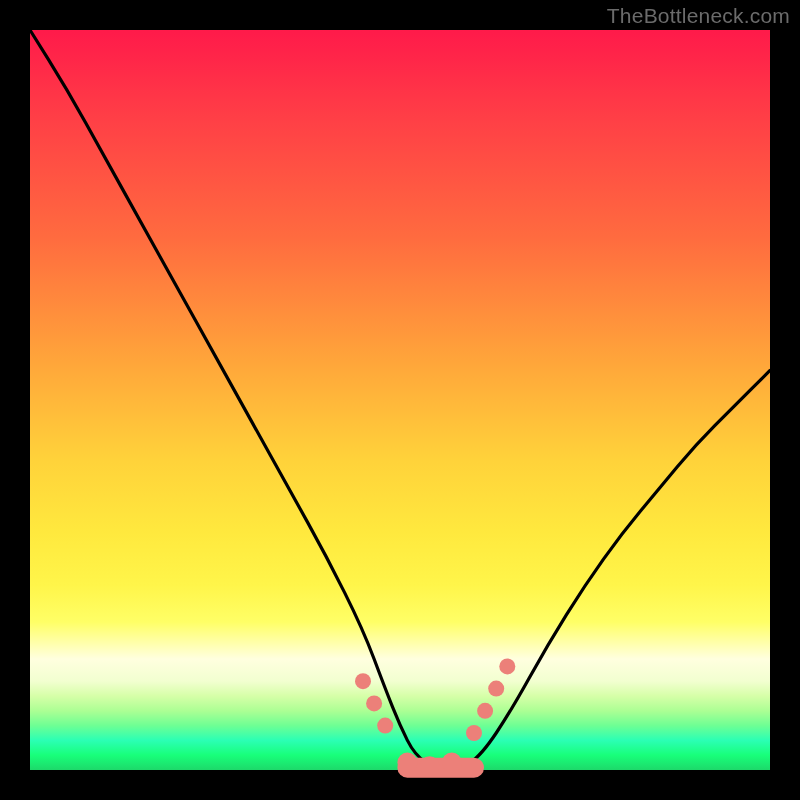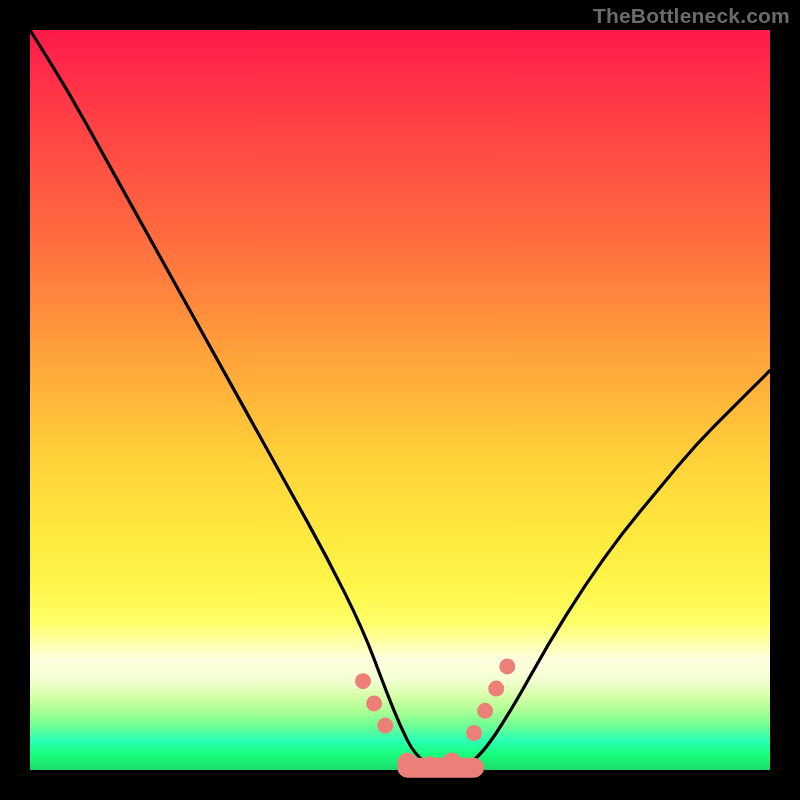--- a/index.html
+++ b/index.html
@@ -46,21 +46,21 @@
         #18ff7a 98%,
         #1dd96a 100%
       );
   }
   .watermark {
     position: absolute;
     top: 4px;
     right: 10px;
     color: #6b6b6b;
     font-size: 21px;
-    font-weight: 700;
+    font-weight: 400;
     letter-spacing: 0.2px;
     user-select: none;
   }
   svg.curve {
     position: absolute;
     left: 0;
     top: 0;
     width: 740px;
     height: 740px;
     overflow: visible;

